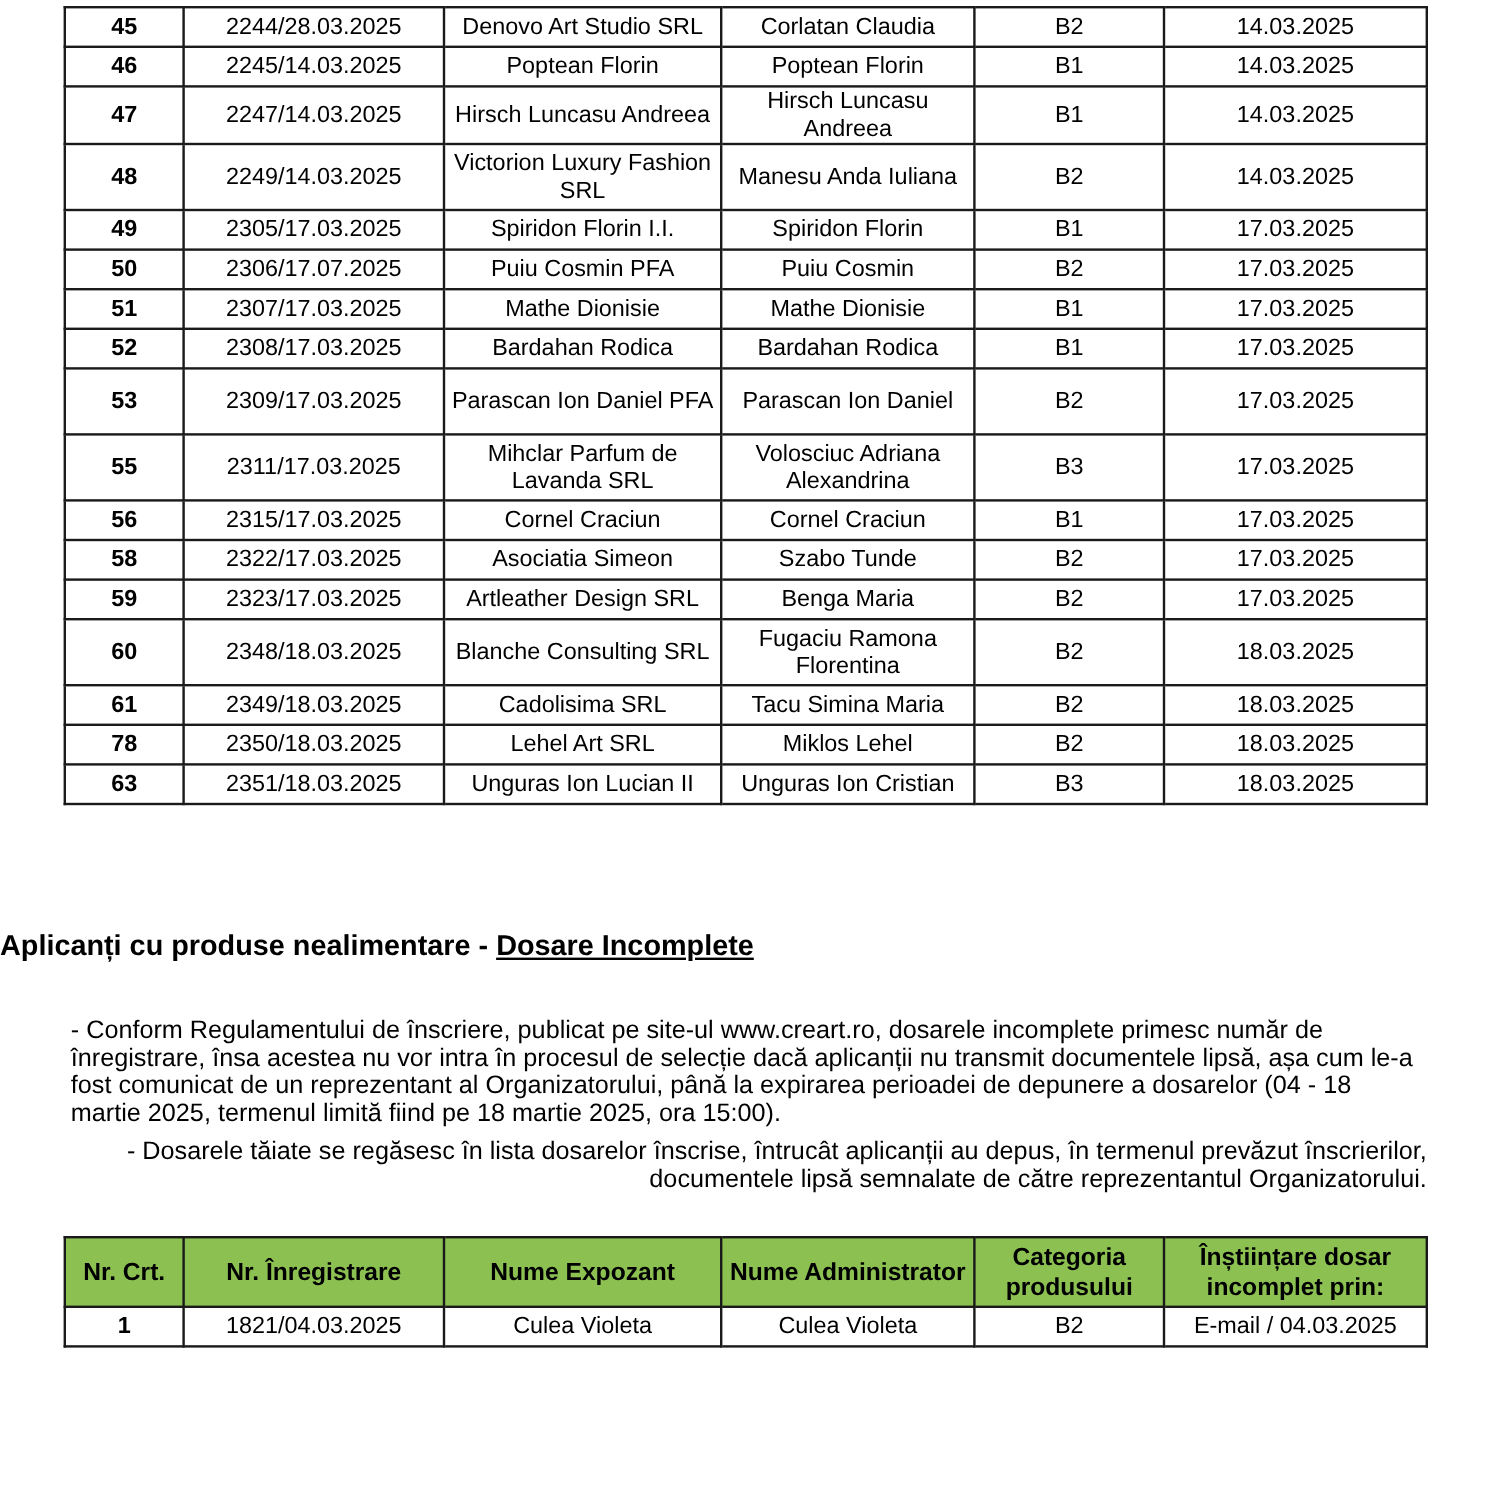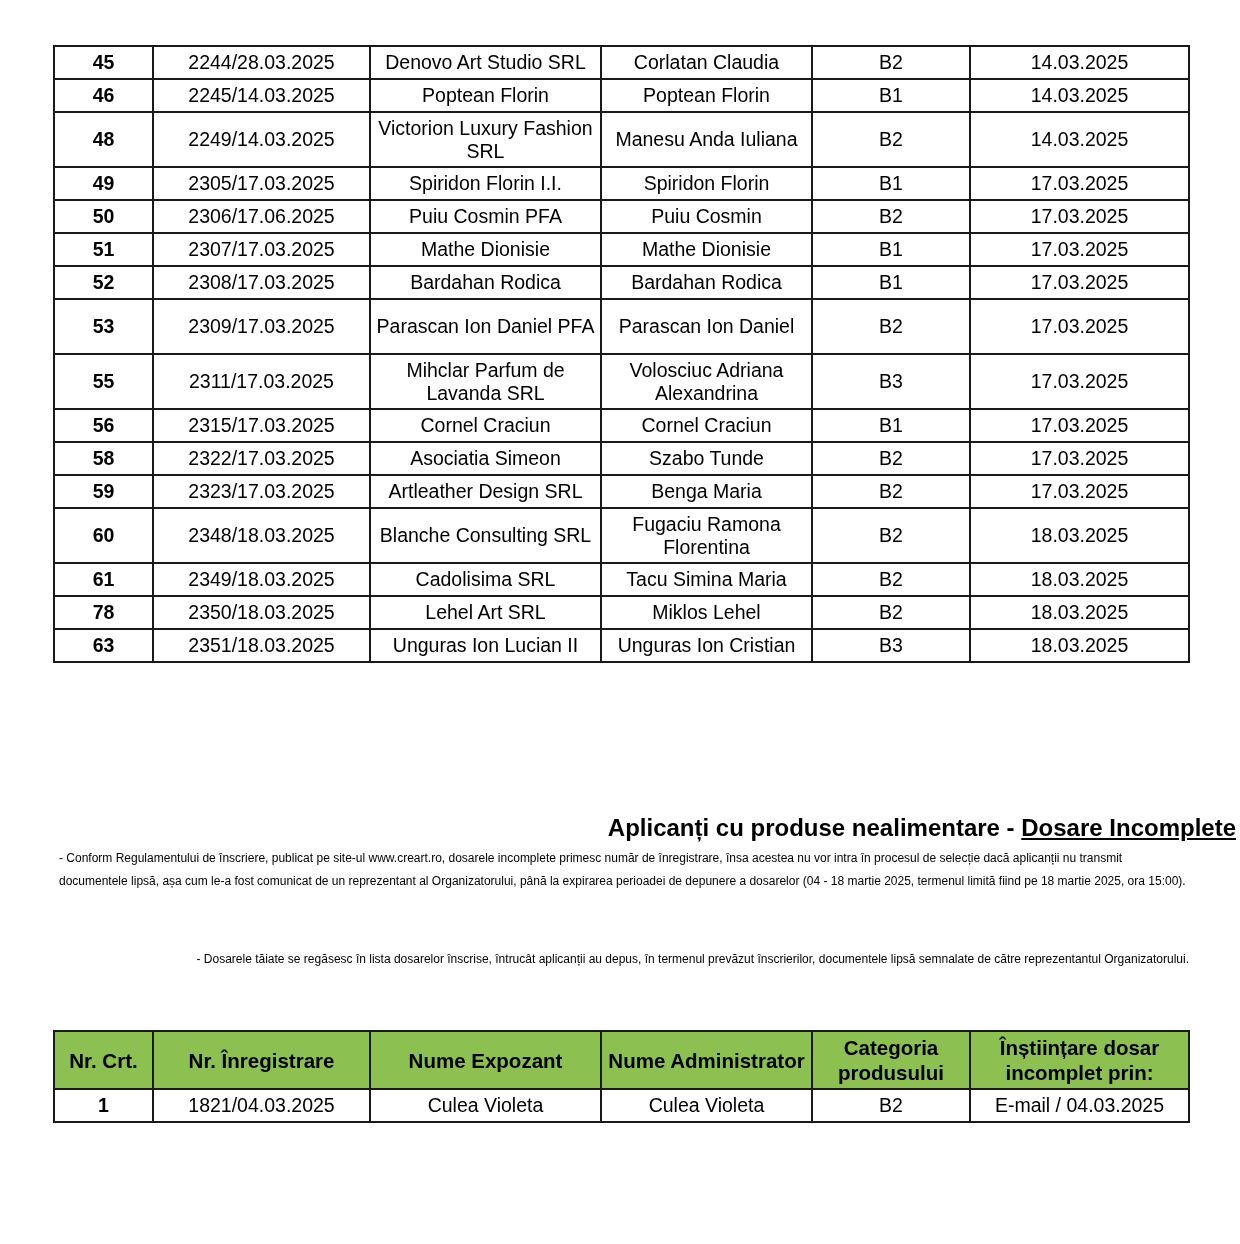--- a/index.html
+++ b/index.html
@@ -9,31 +9,31 @@
     }
     table.grid {
       position: absolute; left: 53px; width: 1135px;
       border-collapse: collapse; table-layout: fixed;
     }
     table.grid td, table.grid th {
       border: 2px solid #1a1a1a; text-align: center; vertical-align: middle;
       font-size: 19.5px; line-height: 23px; padding: 0 4px;
     }
     table.grid td.nr { font-weight: bold; }
-    #main-table { top: 5px; margin-top: 40px; }
+    #main-table { top: 5px; }
     #main-table tr { height: 33px; }
     #main-table tr.tall { height: 55px; }
     #section-title {
-      position: absolute; top: 774px; left: 0; width: 1236px; text-align: right;
-      font-weight: bold; font-size: 24px; line-height: 30px; margin-top: 39px;
+      position: absolute; top: 774px; left: 0; width: 1236px; text-align: left;
+      font-weight: bold; font-size: 24px; line-height: 30px;
     }
     #section-title .u { text-decoration: underline; }
     .notes {
       position: absolute; left: 59px; width: 1130px;
-      font-size: 12px; line-height: 23px; margin: 0;
+      font-size: 21px; line-height: 23px; margin: 0;
     }
     #note-1 { top: 847px; }
     #note-2 { top: 948px; text-align: right; }
     #incomplete-table { top: 1030px; border-radius: 32px; }
     #incomplete-table th {
       background: #8cc152; font-weight: bold; height: 56px; line-height: 25px;
       font-size: 20.5px;
     }
     #incomplete-table tr.row { height: 33px; }
   </style>
@@ -59,39 +59,47 @@
         <td>14.03.2025</td>
       </tr>
       <tr>
         <td class="nr">46</td>
         <td>2245/14.03.2025</td>
         <td>Poptean Florin</td>
         <td>Poptean Florin</td>
         <td>B1</td>
         <td>14.03.2025</td>
       </tr>
+      <tr>
+        <td class="nr">47</td>
+        <td>2247/14.03.2025</td>
+        <td>Hirsch Luncasu Andreea</td>
+        <td>Hirsch Luncasu Andreea</td>
+        <td>B1</td>
+        <td>14.03.2025</td>
+      </tr>
       <tr class="tall">
         <td class="nr">48</td>
         <td>2249/14.03.2025</td>
         <td>Victorion Luxury Fashion SRL</td>
         <td>Manesu Anda Iuliana</td>
         <td>B2</td>
         <td>14.03.2025</td>
       </tr>
       <tr>
         <td class="nr">49</td>
         <td>2305/17.03.2025</td>
         <td>Spiridon Florin I.I.</td>
         <td>Spiridon Florin</td>
         <td>B1</td>
         <td>17.03.2025</td>
       </tr>
       <tr>
         <td class="nr">50</td>
-        <td>2306/17.06.2025</td>
+        <td>2306/17.07.2025</td>
         <td>Puiu Cosmin PFA</td>
         <td>Puiu Cosmin</td>
         <td>B2</td>
         <td>17.03.2025</td>
       </tr>
       <tr>
         <td class="nr">51</td>
         <td>2307/17.03.2025</td>
         <td>Mathe Dionisie</td>
         <td>Mathe Dionisie</td>

